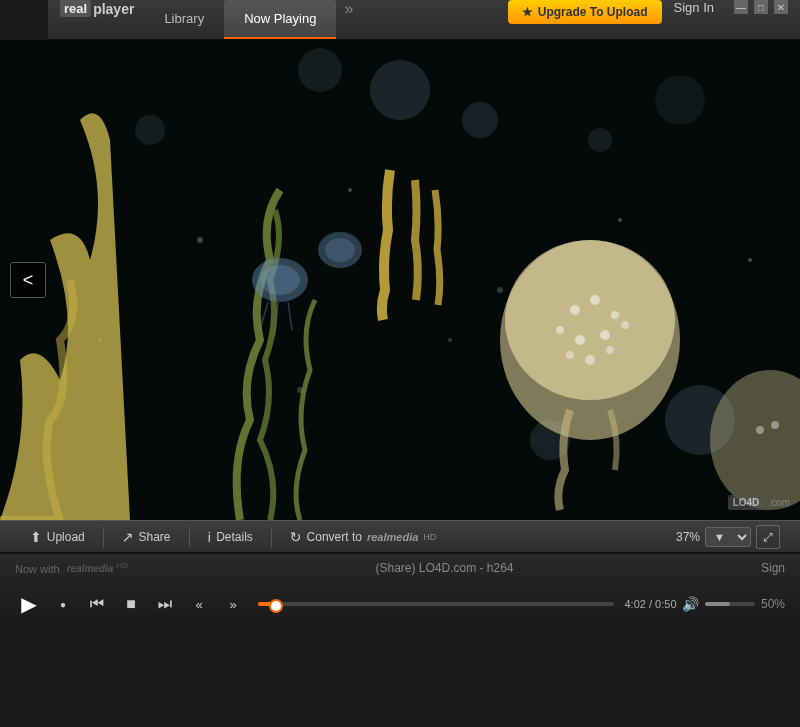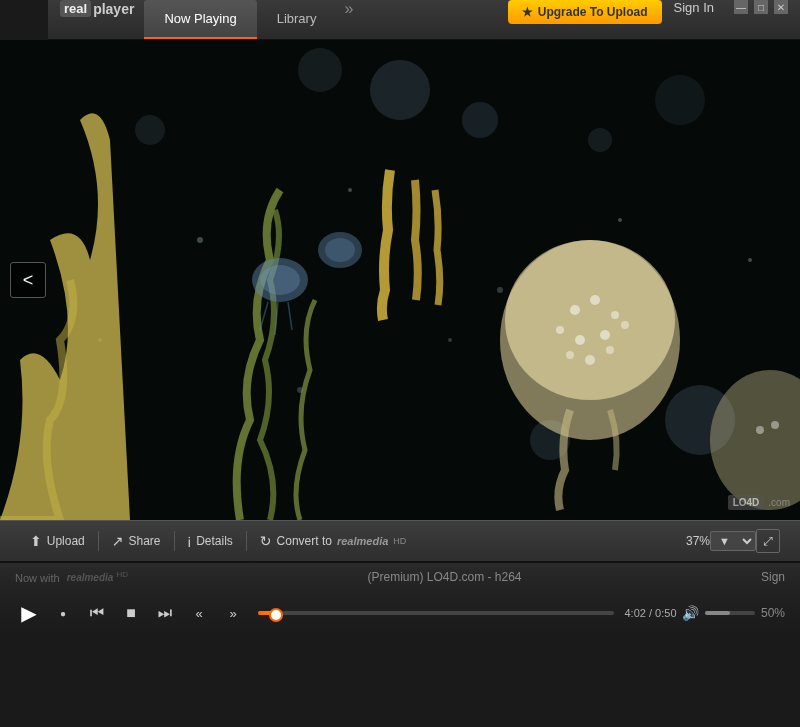--- a/index.html
+++ b/index.html
@@ -152,24 +152,25 @@
       cursor: pointer;
       display: flex;
       align-items: center;
       justify-content: center;
       border-radius: 3px;
     }
 
     
     #action-bar {
       background: linear-gradient(to bottom, #3d3d3d, #2e2e2e);
-      height: 42px;
+      height: 33px;
       display: flex;
       align-items: center;
       padding: 0 20px;
+      gap: 5px;
       border-top: 1px solid #555;
       border-bottom: 1px solid #111;
     }
 
     .action-btn {
       display: flex;
       align-items: center;
       gap: 5px;
       background: none;
       border: none;
@@ -385,25 +386,25 @@
 
 <div id="title-bar">
   <div id="logo">
     <div class="logo-bracket">
       <span>real</span>
     </div>
     <span style="color:#ccc;font-size:14px;font-weight:bold;">player</span>
   </div>
 
   <div id="nav-tabs">
+    <div class="nav-tab">
+      <span>Library</span>
+    </div>
     <div class="nav-tab active">
       <span>Now Playing</span>
-    </div>
-    <div class="nav-tab">
-      <span>Library</span>
     </div>
   </div>
 
   <div id="nav-arrow">
     <span>»</span>
   </div>
 
   <div id="spacer"></div>
 
   <button id="upgrade-btn">
@@ -543,21 +544,21 @@
     <span>⤢</span>
   </button>
 </div>
 
 <div id="status-bar">
   <span id="now-with">
     <span>Now with</span>
     <span style="font-style:italic;font-weight:bold;color:#555;font-size:10px;margin-left:4px;">realmedia</span>
     <span style="color:#555;font-size:8px;vertical-align:super;">HD</span>
   </span>
-  <span id="status-text">(Premium) LO4D.com - h264</span>
+  <span id="status-text">(Share) LO4D.com - h264</span>
   <button id="queue-btn">Sign</button>
 </div>
 
 <div id="controls-bar">
   <button class="ctrl-btn play">
     <span>▶</span>
   </button>
   <button class="ctrl-btn dot">
     <span>●</span>
   </button>

